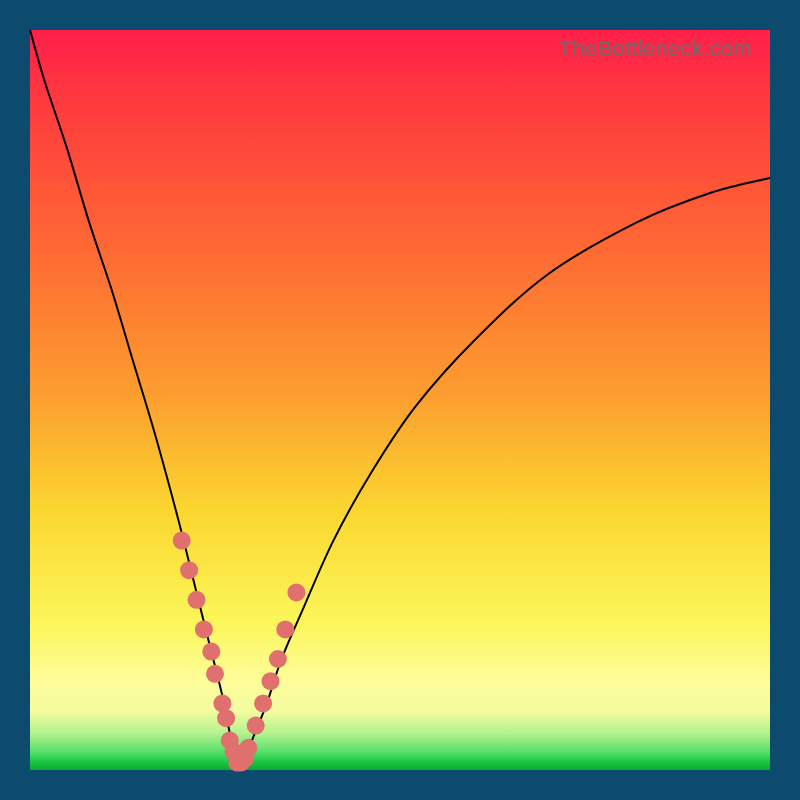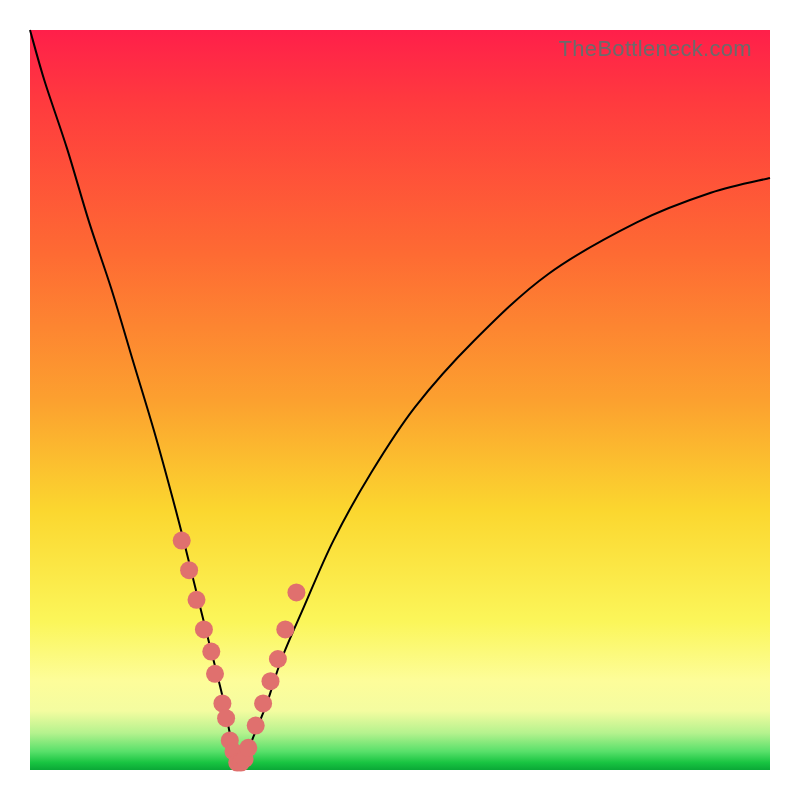--- a/index.html
+++ b/index.html
@@ -10,21 +10,21 @@
     overflow: hidden;
     background: #000;
     font-family: Arial, Helvetica, sans-serif;
   }
   .frame {
     position: absolute;
     left: 0;
     top: 0;
     width: 800px;
     height: 800px;
-    background: #ffffff;
+    background: #0c4a6e;
   }
   .plot-area {
     position: absolute;
     left: 30px;
     top: 30px;
     width: 740px;
     height: 740px;
     
     background: linear-gradient(
       to bottom,

